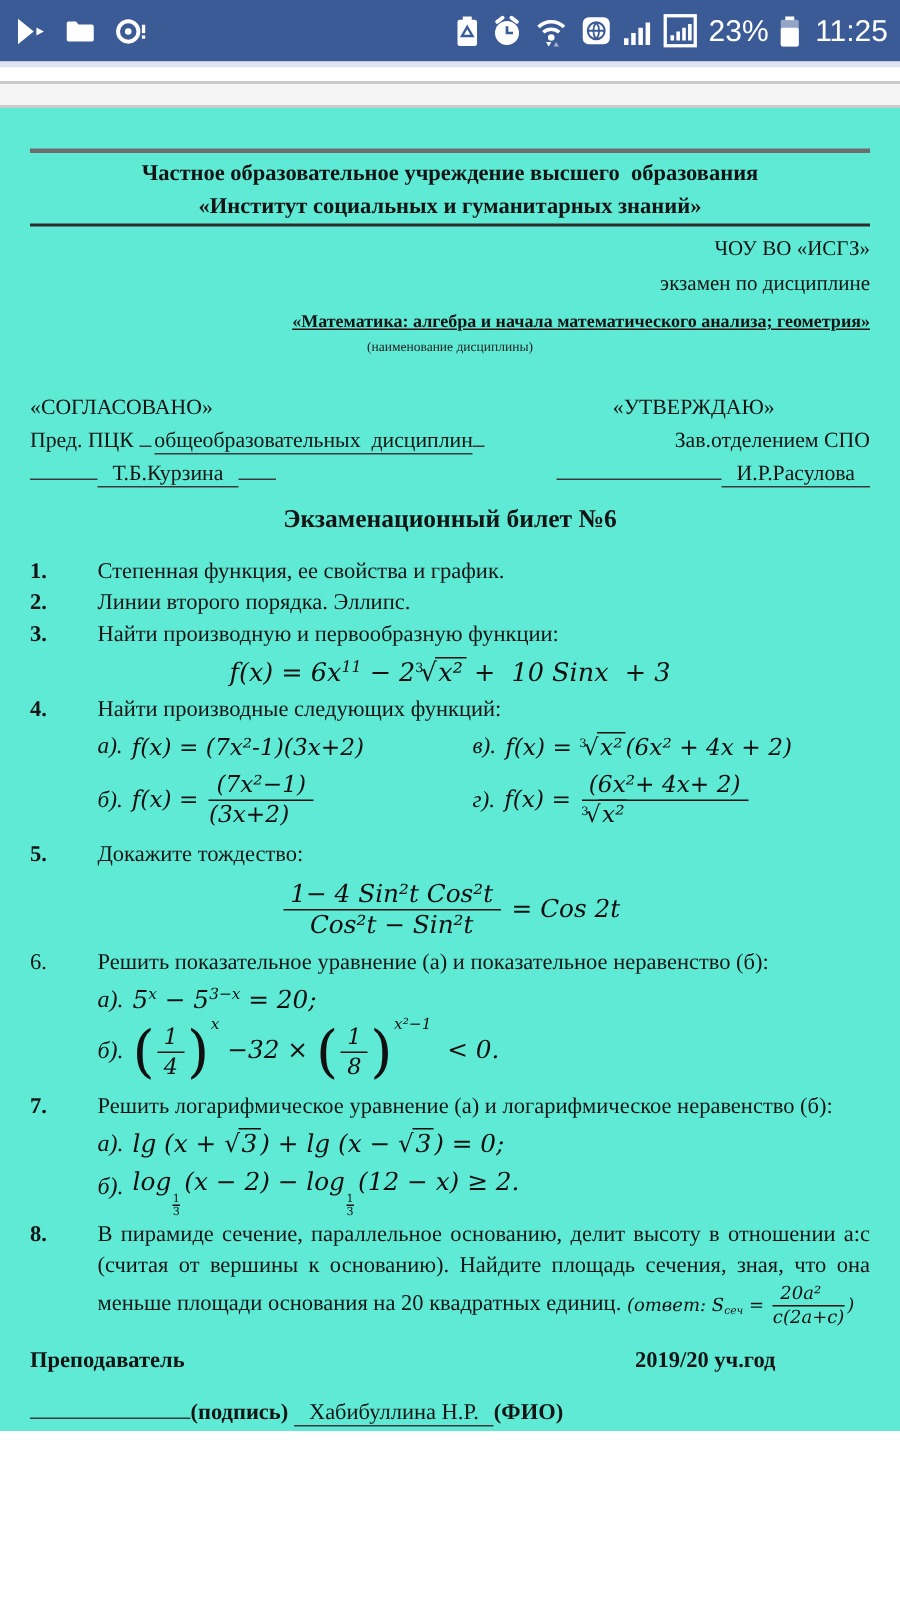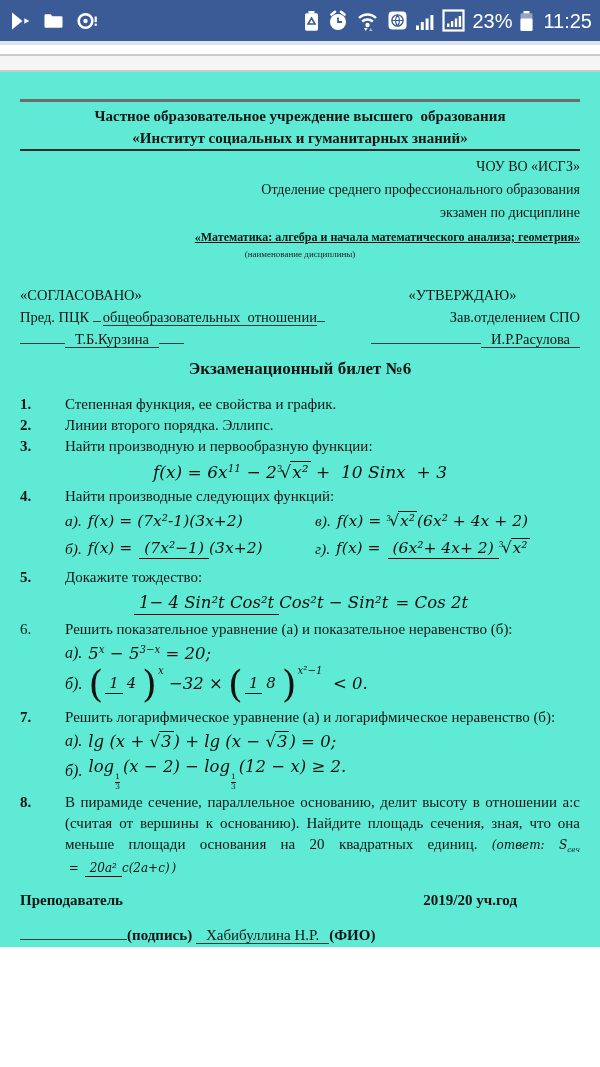--- a/index.html
+++ b/index.html
@@ -67,21 +67,21 @@
 
   
   .fm{font-family:"DejaVu Serif",serif;font-style:italic;color:#101010}
   .ft{white-space:pre}
   .fsup{font-size:.62em;position:relative;top:-.55em}
   .fsub{font-size:.6em;position:relative;top:.35em}
   .froot{display:inline-block;white-space:nowrap}
   .fridx{font-size:.5em;position:relative;top:-.7em;margin-right:-2px;font-style:normal}
   .frs{font-style:normal;letter-spacing:-1px}
   .frad{border-top:1.6px solid var(--rule);padding:0 2px}
-  .ffrac{display:inline-flex;flex-direction:row;vertical-align:middle;
+  .ffrac{display:inline-flex;flex-direction:column;vertical-align:middle;
     line-height:1.25;margin:0 2px}
   .fnum{border-bottom:1.6px solid var(--rule);padding:0 5px}
   .fpf{display:inline-flex;align-items:center;vertical-align:middle}
   .fbp{font-size:2.3em;font-style:normal;font-weight:300;line-height:.8}
   .fpexp{font-size:.62em;align-self:flex-start;position:relative;top:-.35em;margin-left:1px}
   .fin .fnum,.fin .fden{padding:0 4px;font-size:.9em}
   .fsubfrac{display:inline-flex;flex-direction:column;text-align:center;font-size:.45em;
     line-height:1.15;position:relative;top:1em;margin:0 3px 0 1px;font-style:normal}
   .sfn{border-bottom:1px solid var(--rule)}
 
@@ -176,29 +176,28 @@
   <div class="spacer"></div>
   <div class="band"></div>
 
   <main class="page">
 
     <section class="hdrbox">
       <div class="pre">Частное образовательное учреждение высшего  образования</div>
       <div>«Институт социальных и гуманитарных знаний»</div>
     </section>
     <div class="hl mt">ЧОУ ВО «ИСГЗ»</div>
-    <div class="hl">Отделение среднего профессионального образования</div>
     <div class="hl">экзамен по дисциплине</div>
     <div class="subject">«Математика: алгебра и начала математического анализа; геометрия»</div>
     <div class="subnote">(наименование дисциплины)</div>
 
     <section class="approval">
       <div class="ap-left">
         <div>«СОГЛАСОВАНО»</div>
-        <div><span>Пред. ПЦК</span> <span class="blank w8"></span><span class="ul pre">общеобразовательных  отношении</span><span class="blank w8"></span></div>
+        <div><span>Пред. ПЦК</span> <span class="blank w8"></span><span class="ul pre">общеобразовательных  дисциплин</span><span class="blank w8"></span></div>
         <div><span class="blank w45"></span><span class="ul padname">Т.Б.Курзина</span><span class="blank w25"></span></div>
       </div>
       <div class="ap-right">
         <div class="ctr">«УТВЕРЖДАЮ»</div>
         <div class="rt">Зав.отделением СПО</div>
         <div class="rt"><span class="blank w110"></span><span class="ul padname">И.Р.Расулова</span></div>
       </div>
     </section>
 
     <h1 class="ticket">Экзаменационный билет №6</h1>

